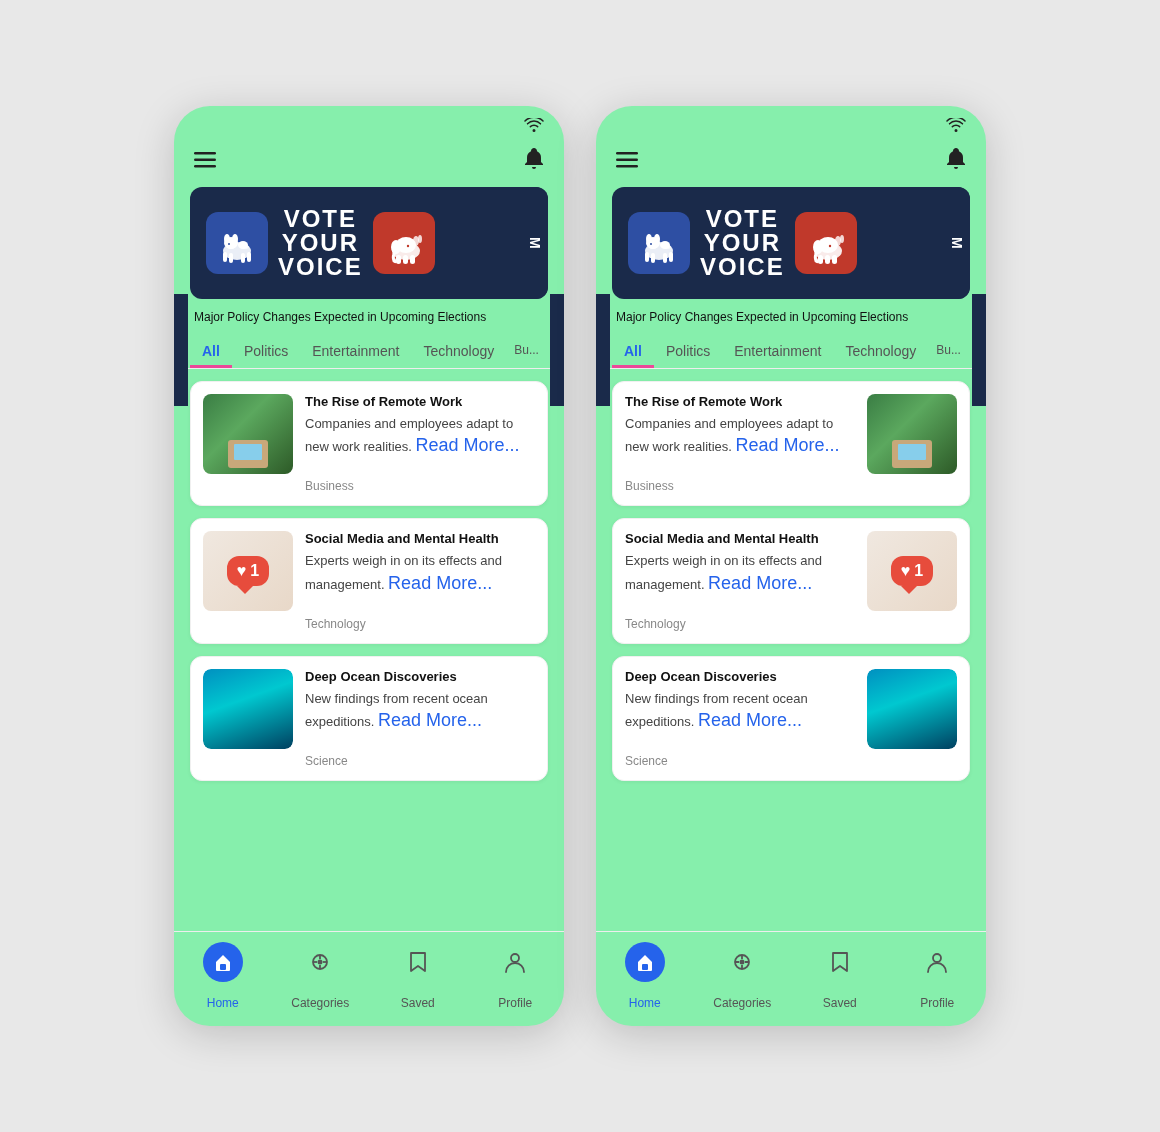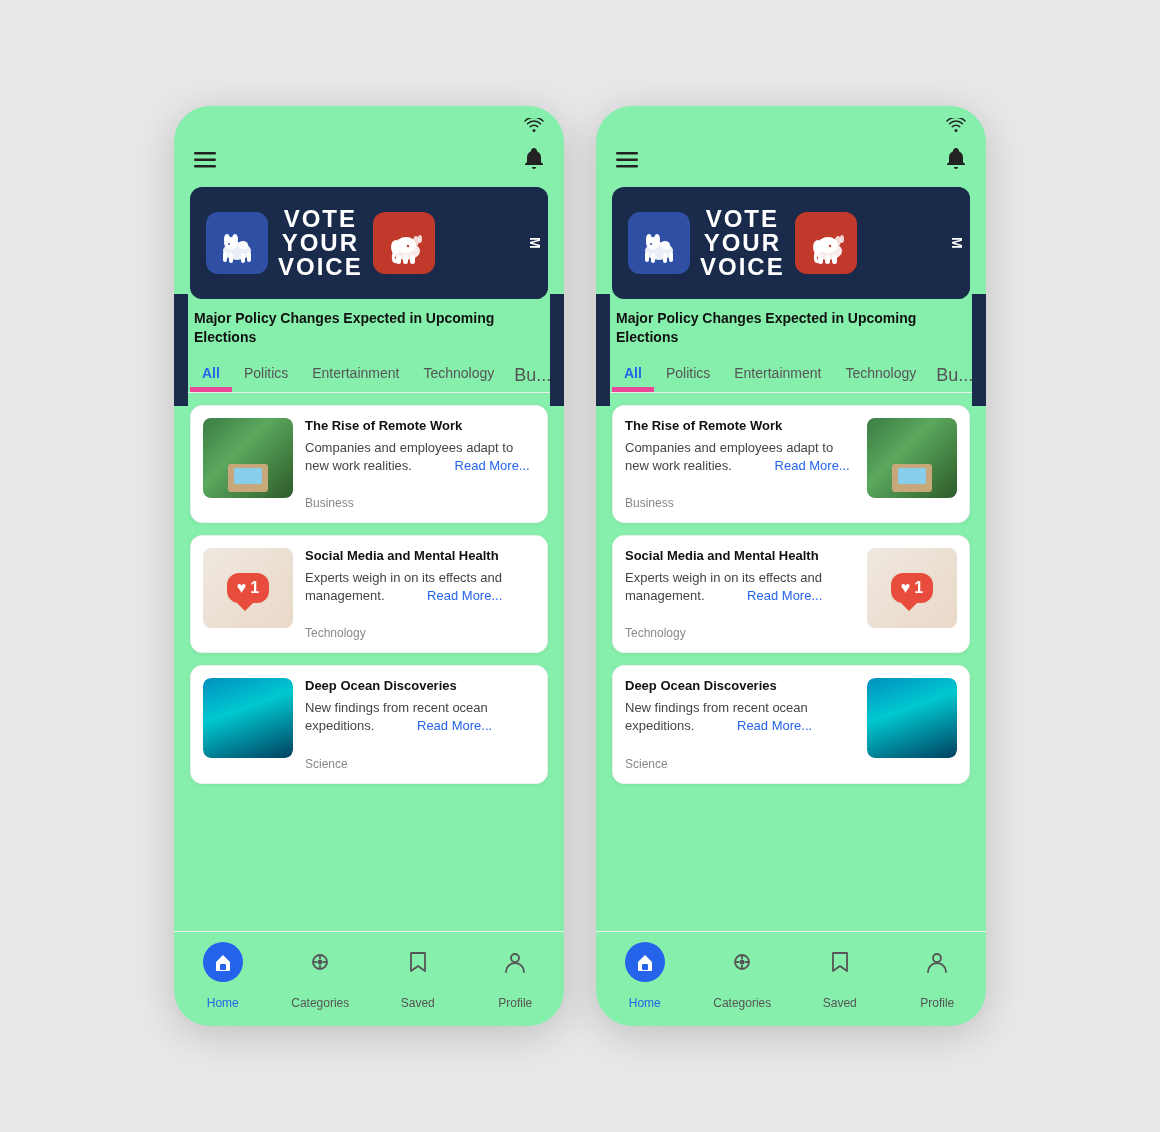--- a/index.html
+++ b/index.html
@@ -42,22 +42,22 @@
       display: flex;
       justify-content: space-between;
       align-items: center;
       padding: 8px 20px 12px;
     }
     .hamburger-icon { font-size: 20px; color: #222; cursor: pointer; }
     .bell-icon { font-size: 20px; color: #222; cursor: pointer; }
 
     .news-title {
       padding: 10px 20px 4px;
-      font-size: 14px;
-      font-weight: 700;
+      font-size: 12px;
+      font-weight: 400;
       color: #111;
       line-height: 1.35;
     }
 
     
     .category-tabs {
       display: flex;
       gap: 0;
       padding: 8px 16px 0;
       border-bottom: 1px solid #eee;
@@ -67,26 +67,26 @@
       padding: 6px 12px;
       font-size: 14px;
       color: #555;
       cursor: pointer;
       white-space: nowrap;
       border-bottom: 2px solid transparent;
       margin-bottom: -1px;
     }
     .tab-item.active {
       color: #2563eb;
-      border-bottom: 6px solid #ec4899;
+      border-bottom: 4px solid #ec4899;
       font-weight: 600;
     }
     .tab-truncated {
       padding: 6px 8px;
-      font-size: 18px;
+      font-size: 12px;
       color: #555;
       white-space: nowrap;
     }
 
     
     .news-list {
       padding: 12px 16px;
       display: flex;
       flex-direction: column;
       gap: 12px;
@@ -149,24 +149,23 @@
       margin-bottom: 4px;
       line-height: 1.3;
     }
     .card-desc {
       font-size: 13px;
       color: #444;
       margin-bottom: 4px;
       line-height: 1.4;
     }
     .card-read-more {
-      font-size: 13px;
+      font-size: 18px;
       color: #2563eb;
       cursor: pointer;
-      margin-left: 39px;
     }
     .card-category {
       font-size: 12px;
       color: #888;
       margin-top: 21px;
     }
 
     
     .bottom-nav {
       display: flex;

